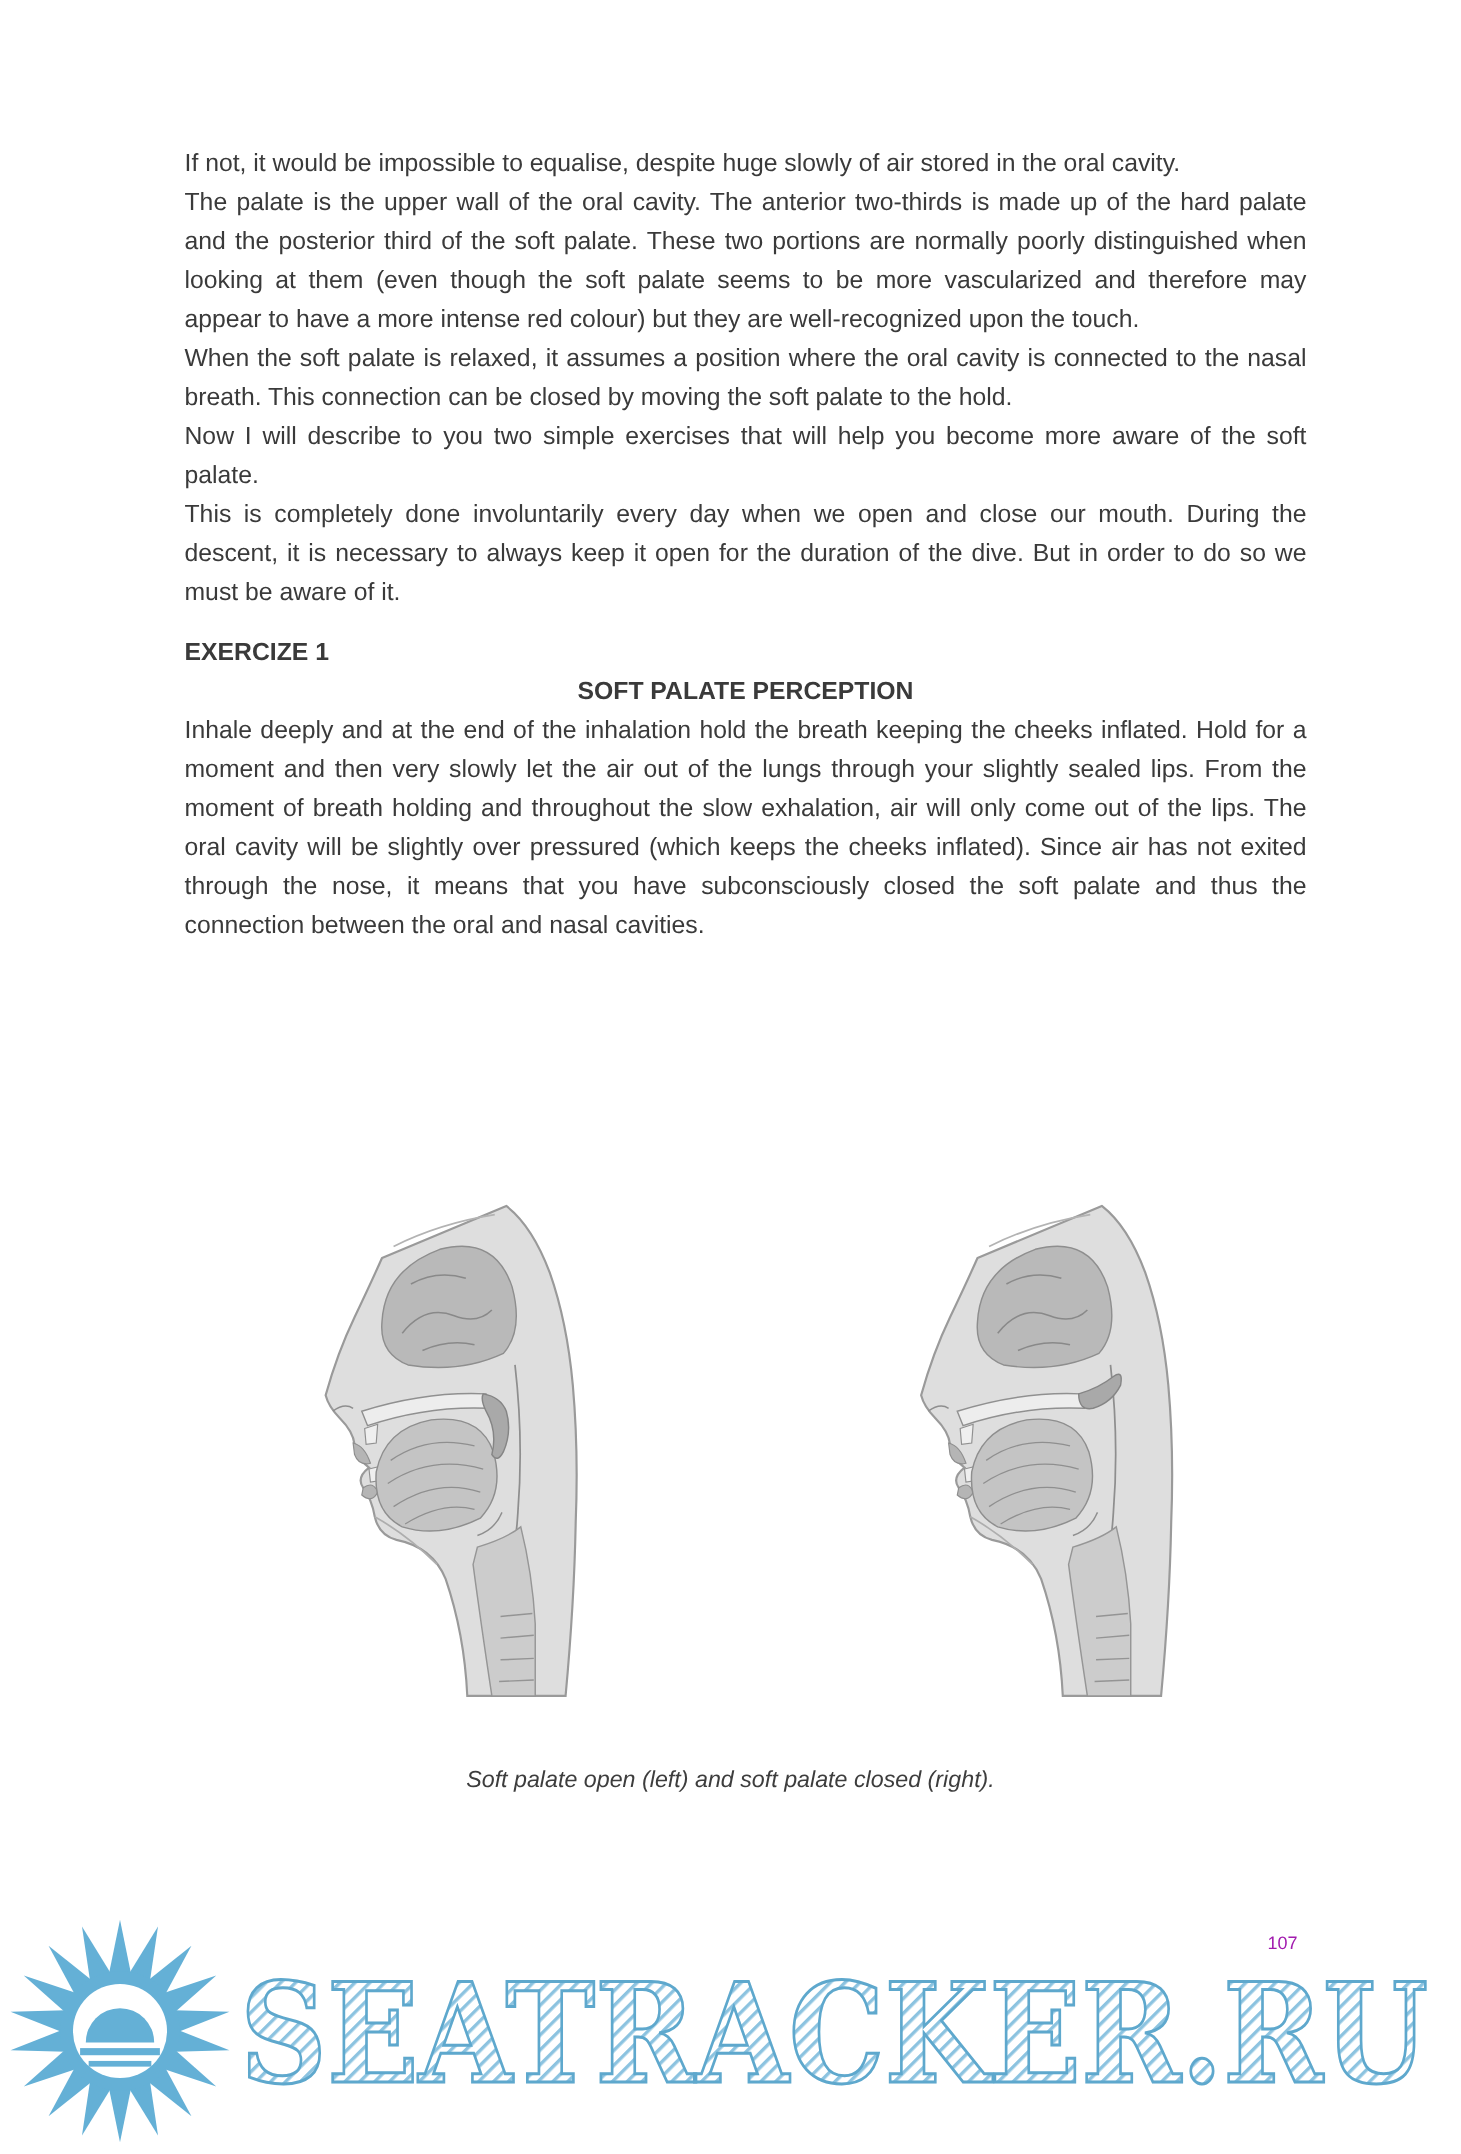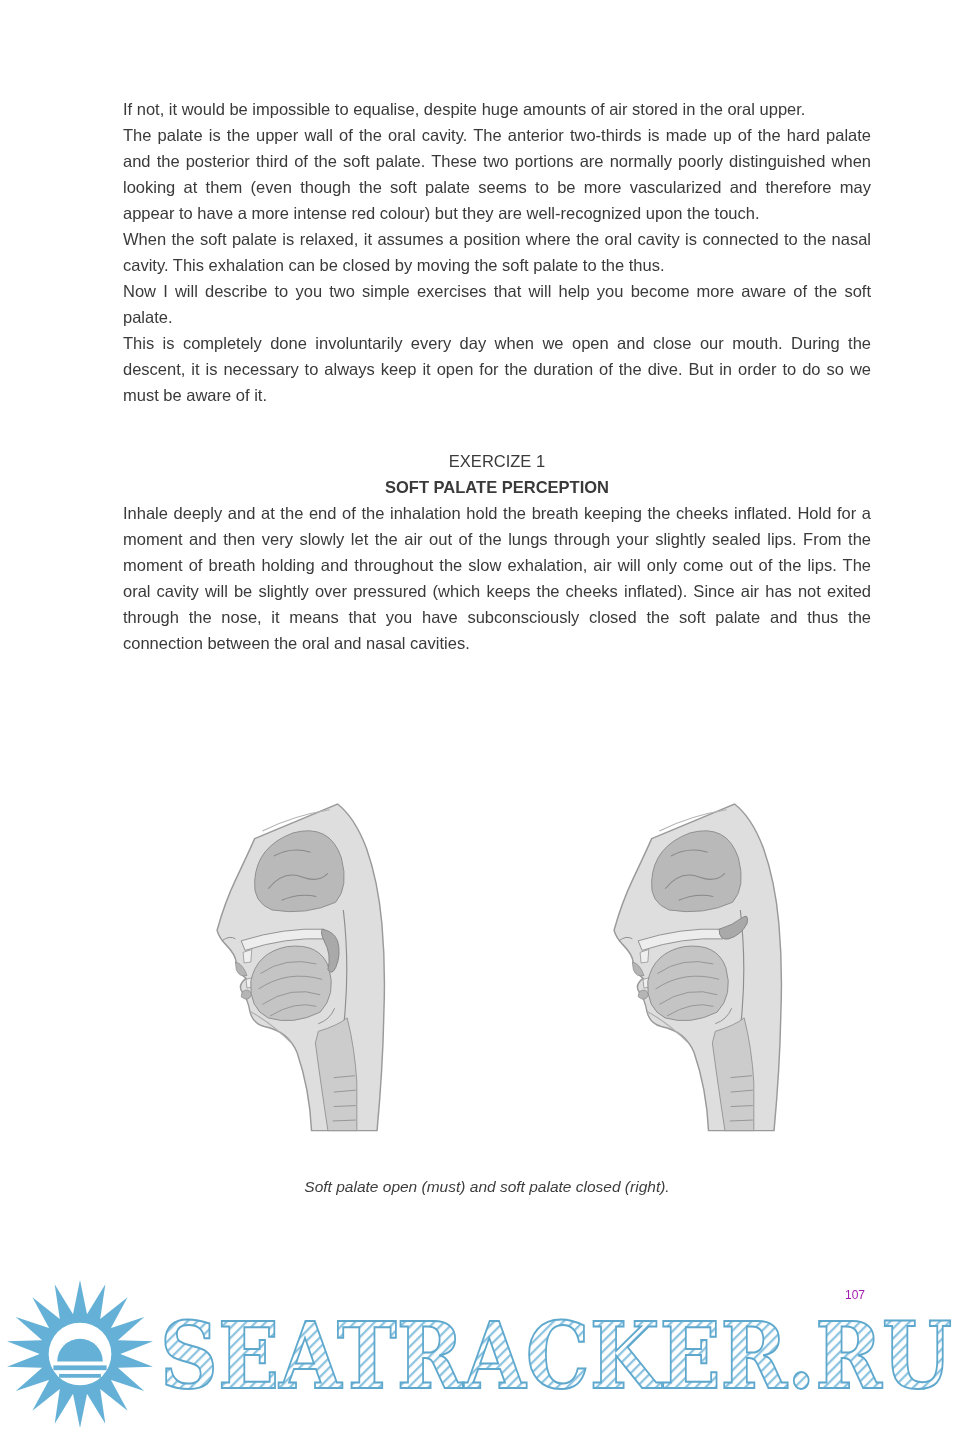--- a/index.html
+++ b/index.html
@@ -19,21 +19,21 @@
     left: 123px;
     top: 96px;
     width: 748px;
   }
   .para {
     font-size: 16.5px;
     line-height: 26px;
     text-align: justify;
   }
   .it { }
-  .heading { font-weight: normal; margin-top: 40px; text-align: center; }
+  .heading { font-weight: bold; margin-top: 14px; text-align: left; }
   .subheading { font-weight: bold; text-align: center; }
   .figures {
     position: absolute;
     top: 788px;
     left: 123px;
     width: 748px;
     display: flex;
     justify-content: center;
     gap: 185px;
   }
@@ -122,25 +122,25 @@
         <path d="M134,146 Q146,148 150,158 Q154,172 148,186 Q144,194 140,188 Q144,172 136,158 Q132,150 134,146 Z" fill="#a9a9a9" stroke="#858585" stroke-width="1"></path>
       </g>
       <g id="velum-closed">
         <path d="M134,146 Q148,142 158,134 Q165,129 163,140 Q157,152 144,156 Q134,158 134,146 Z" fill="#a9a9a9" stroke="#858585" stroke-width="1"></path>
       </g>
       <polygon id="sunray" points="80,2 71,46 89,46"></polygon>
     </defs>
   </svg>
 
   <main class="text-block">
-    <p class="para"><span>If not, it would be impossible to equalise, despite huge amounts of air stored in the oral upper.</span></p>
+    <p class="para"><span>If not, it would be impossible to equalise, despite huge slowly of air stored in the oral cavity.</span></p>
 
     <p class="para"><span>The palate is the upper wall of the oral cavity. The anterior two-thirds is made up of the </span><span class="it">hard palate</span><span> and the posterior third of the </span><span class="it">soft palate.</span><span> These two portions are normally poorly distinguished when looking at them (even though the soft palate seems to be more vascularized and therefore may appear to have a more intense red colour) but they are well-recognized upon the touch.</span></p>
 
-    <p class="para"><span>When the soft palate is relaxed, it assumes a position where the oral cavity is connected to the nasal cavity. This exhalation can be closed by moving the </span><span class="it">soft palate</span><span> to the thus.</span></p>
+    <p class="para"><span>When the soft palate is relaxed, it assumes a position where the oral cavity is connected to the nasal breath. This connection can be closed by moving the </span><span class="it">soft palate</span><span> to the hold.</span></p>
 
     <p class="para"><span>Now I will describe to you two simple exercises that will help you become more aware of the </span><span class="it">soft palate.</span></p>
 
     <p class="para"><span>This is completely done involuntarily every day when we open and close our mouth. During the descent, it is necessary to always keep it open for the duration of the dive. But in order to do so we must be aware of it.</span></p>
 
     <p class="para heading">EXERCIZE 1</p>
     <p class="para subheading">SOFT PALATE PERCEPTION</p>
 
     <p class="para"><span>Inhale deeply and at the end of the inhalation hold the breath keeping the cheeks inflated. Hold for a moment and then very slowly let the air out of the lungs through your slightly sealed lips. From the moment of breath holding and throughout the slow exhalation, air will only come out of the lips. The oral cavity will be slightly over pressured (which keeps the cheeks inflated). Since air has not exited through the nose, it means that you have subconsciously closed the soft palate and thus the connection between the oral and nasal cavities.</span></p>
   </main>
@@ -149,21 +149,21 @@
     <svg class="fig" viewBox="0 0 220 360" role="img" aria-label="Sagittal head cross-section with soft palate open">
       <use href="#head-base"></use>
       <use href="#velum-open"></use>
     </svg>
     <svg class="fig" viewBox="0 0 220 360" role="img" aria-label="Sagittal head cross-section with soft palate closed">
       <use href="#head-base"></use>
       <use href="#velum-closed"></use>
     </svg>
   </div>
 
-  <p class="caption">Soft palate open (must) and soft palate closed (right).</p>
+  <p class="caption">Soft palate open (left) and soft palate closed (right).</p>
 
   <div class="page-number">107</div>
 
   <div class="watermark">
     <svg class="wm-sun" viewBox="0 0 160 160">
       <g fill="#64b0d6">
         <use href="#sunray"></use>
         <use href="#sunray" transform="rotate(20 80 80)"></use>
         <use href="#sunray" transform="rotate(40 80 80)"></use>
         <use href="#sunray" transform="rotate(60 80 80)"></use>

